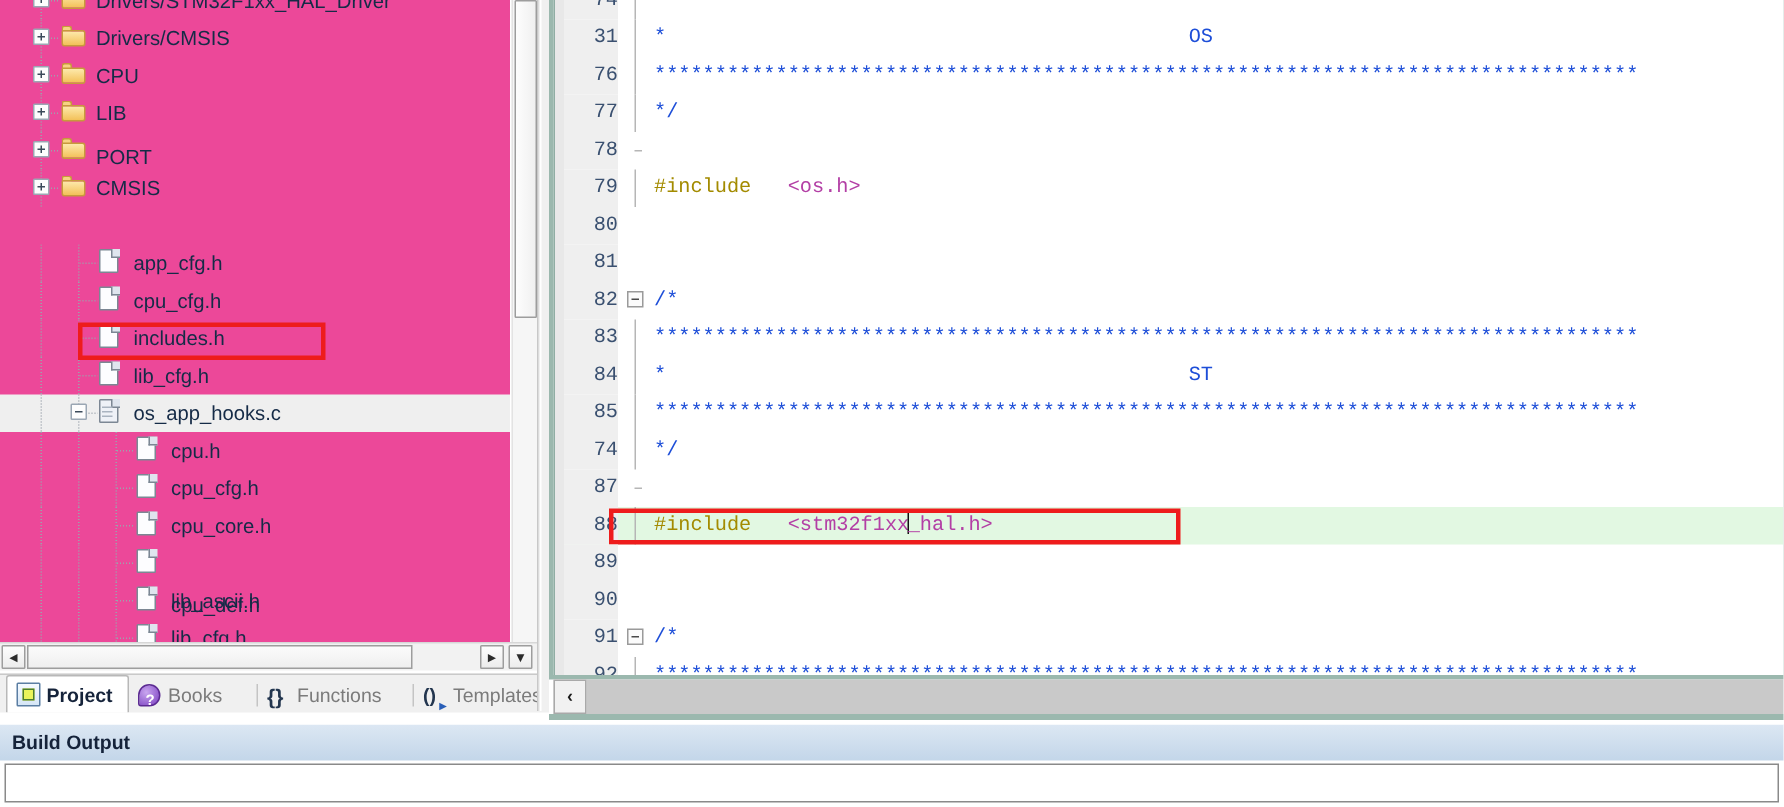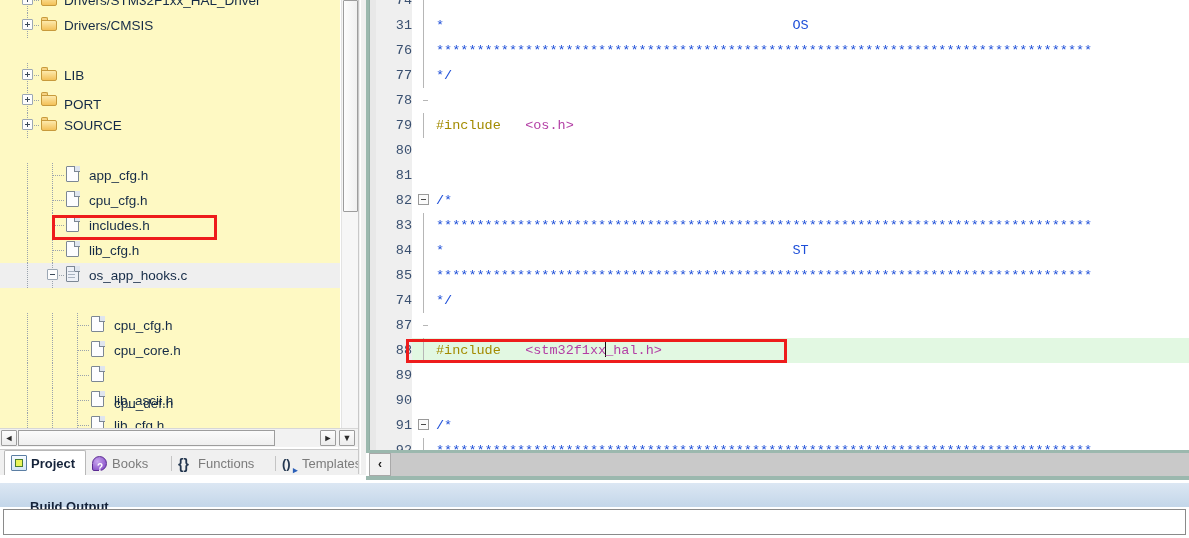--- a/index.html
+++ b/index.html
@@ -13,21 +13,21 @@
   }
   #app{position:relative;width:1189px;height:538px;}
 
   
   #project-panel{
     position:absolute;left:0;top:0;width:358px;height:454px;
     background:#ffffff;
   }
   #tree-viewport{
     position:absolute;left:0;top:0;width:340px;height:428px;
-    overflow:hidden;background:#fef9c3;
+    overflow:hidden;background:#ec4899;
   }
   .tree-row{
     position:relative;height:25px;line-height:25px;white-space:nowrap;
     font-size:13.5px;color:#152b47;
   }
   .tree-row.selected{background:#efefef;}
   .tree-row .lbl{vertical-align:middle;}
   .guide{
     position:absolute;top:0;width:1px;height:25px;
     background-image:linear-gradient(to bottom,#9aa3ad 50%,transparent 50%);
@@ -182,21 +182,21 @@
   #bot-accent{position:absolute;left:366px;top:476px;width:823px;height:4px;background:#9bb8ae;}
 
   
   #build-pane{position:absolute;left:0;top:480px;width:1189px;height:58px;background:#ffffff;}
   #build-hdr{
     position:absolute;left:0;top:2px;width:1189px;height:24px;
     background:linear-gradient(#dce7f3,#c3d6e9);
     border-top:1px solid #ffffff;
     font-size:13px;color:#15233a;font-weight:bold;
   }
-  #build-hdr span{position:absolute;left:8px;top:16px;margin-left:22px;}
+  #build-hdr span{position:absolute;left:8px;top:4px;}
   #build-body{
     position:absolute;left:3px;top:29px;width:1183px;height:26px;
     background:#ffffff;border:1px solid #8a8a8a;box-sizing:border-box;
   }
 </style>
 </head>
 <body>
 
 <div id="app">
 
@@ -214,20 +214,30 @@
         <div class="tree-row" style="position: absolute; left: 0px; top: 13px; width: 340px;">
           <div class="guide" style="left: 27px;"></div>
           <div class="guide-h" style="left: 28px; width: 12px;"></div>
           <div class="pm plus" style="left: 22px;"></div>
           <div class="ico folder" style="left: 41px;">
             <div class="ft"></div>
             <div class="fb"></div>
           </div>
           <span class="lbl" style="position: absolute; left: 64px; top: 0px;">Drivers/CMSIS</span>
         </div>
+        <div class="tree-row" style="position: absolute; left: 0px; top: 38px; width: 340px;">
+          <div class="guide" style="left: 27px;"></div>
+          <div class="guide-h" style="left: 28px; width: 12px;"></div>
+          <div class="pm plus" style="left: 22px;"></div>
+          <div class="ico folder" style="left: 41px;">
+            <div class="ft"></div>
+            <div class="fb"></div>
+          </div>
+          <span class="lbl" style="position: absolute; left: 64px; top: 0px;">CPU</span>
+        </div>
         <div class="tree-row" style="position: absolute; left: 0px; top: 63px; width: 340px;">
           <div class="guide" style="left: 27px;"></div>
           <div class="guide-h" style="left: 28px; width: 12px;"></div>
           <div class="pm plus" style="left: 22px;"></div>
           <div class="ico folder" style="left: 41px;">
             <div class="ft"></div>
             <div class="fb"></div>
           </div>
           <span class="lbl" style="position: absolute; left: 64px; top: 0px;">LIB</span>
         </div>
@@ -242,21 +252,21 @@
           <span class="lbl" style="position: absolute; left: 64px; top: 4px;">PORT</span>
         </div>
         <div class="tree-row" style="position: absolute; left: 0px; top: 113px; width: 340px;">
           <div class="guide" style="left: 27px;"></div>
           <div class="guide-h" style="left: 28px; width: 12px;"></div>
           <div class="pm plus" style="left: 22px;"></div>
           <div class="ico folder" style="left: 41px;">
             <div class="ft"></div>
             <div class="fb"></div>
           </div>
-          <span class="lbl" style="position: absolute; left: 64px; top: 0px;">SOURCE</span>
+          <span class="lbl" style="position: absolute; left: 64px; top: 0px;">CMSIS</span>
         </div>
         <div class="tree-row" style="position: absolute; left: 0px; top: 163px; width: 340px;">
           <div class="guide" style="left: 27px;"></div>
           <div class="guide" style="left: 52px;"></div>
           <div class="guide-h" style="left: 53px; width: 12px;"></div>
           <div class="page" style="left: 66px;">
             <div class="pg"></div>
             <div class="cor"></div>
           </div>
           <span class="lbl" style="position: absolute; left: 89px; top: 0px;">app_cfg.h</span>
@@ -297,20 +307,31 @@
           <div class="guide-h" style="left: 53px; width: 12px;"></div>
           <div class="pm" style="left: 47px;"></div>
           <div class="page src" style="left: 66px;">
             <div class="pg"></div>
             <div class="cor"></div>
             <div class="ln" style="top:5px"></div>
             <div class="ln" style="top:8px"></div>
             <div class="ln" style="top:11px"></div>
           </div>
           <span class="lbl" style="position: absolute; left: 89px; top: 0px;">os_app_hooks.c</span>
+        </div>
+        <div class="tree-row" style="position: absolute; left: 0px; top: 288px; width: 340px;">
+          <div class="guide" style="left: 27px;"></div>
+          <div class="guide" style="left: 52px;"></div>
+          <div class="guide" style="left: 77px;"></div>
+          <div class="guide-h" style="left: 78px; width: 12px;"></div>
+          <div class="page" style="left: 91px;">
+            <div class="pg"></div>
+            <div class="cor"></div>
+          </div>
+          <span class="lbl" style="position: absolute; left: 114px; top: 0px;">cpu.h</span>
         </div>
         <div class="tree-row" style="position: absolute; left: 0px; top: 313px; width: 340px;">
           <div class="guide" style="left: 27px;"></div>
           <div class="guide" style="left: 52px;"></div>
           <div class="guide" style="left: 77px;"></div>
           <div class="guide-h" style="left: 78px; width: 12px;"></div>
           <div class="page" style="left: 91px;">
             <div class="pg"></div>
             <div class="cor"></div>
           </div>

